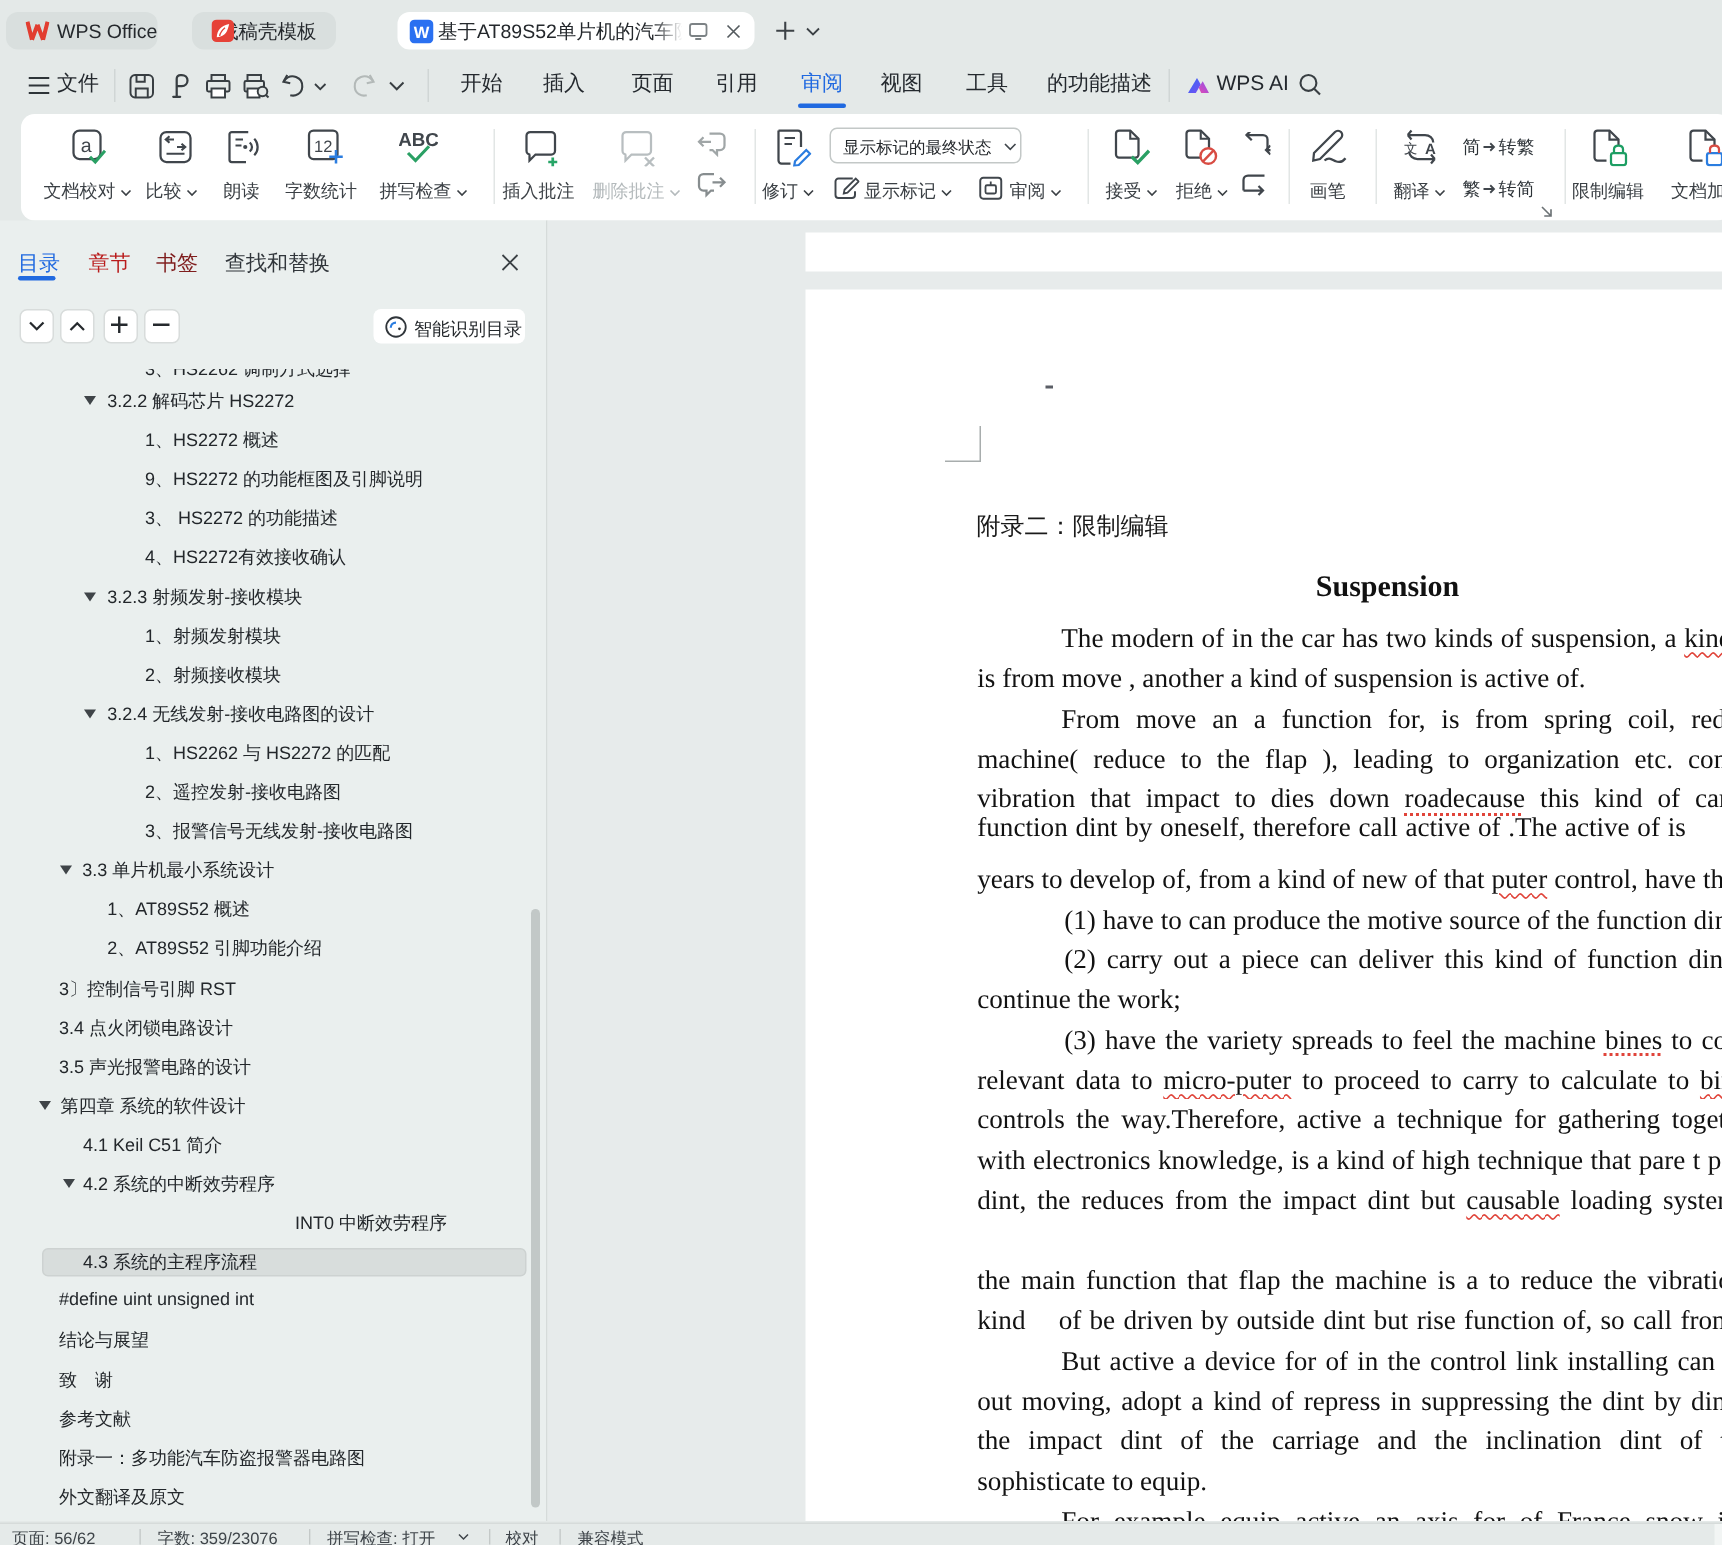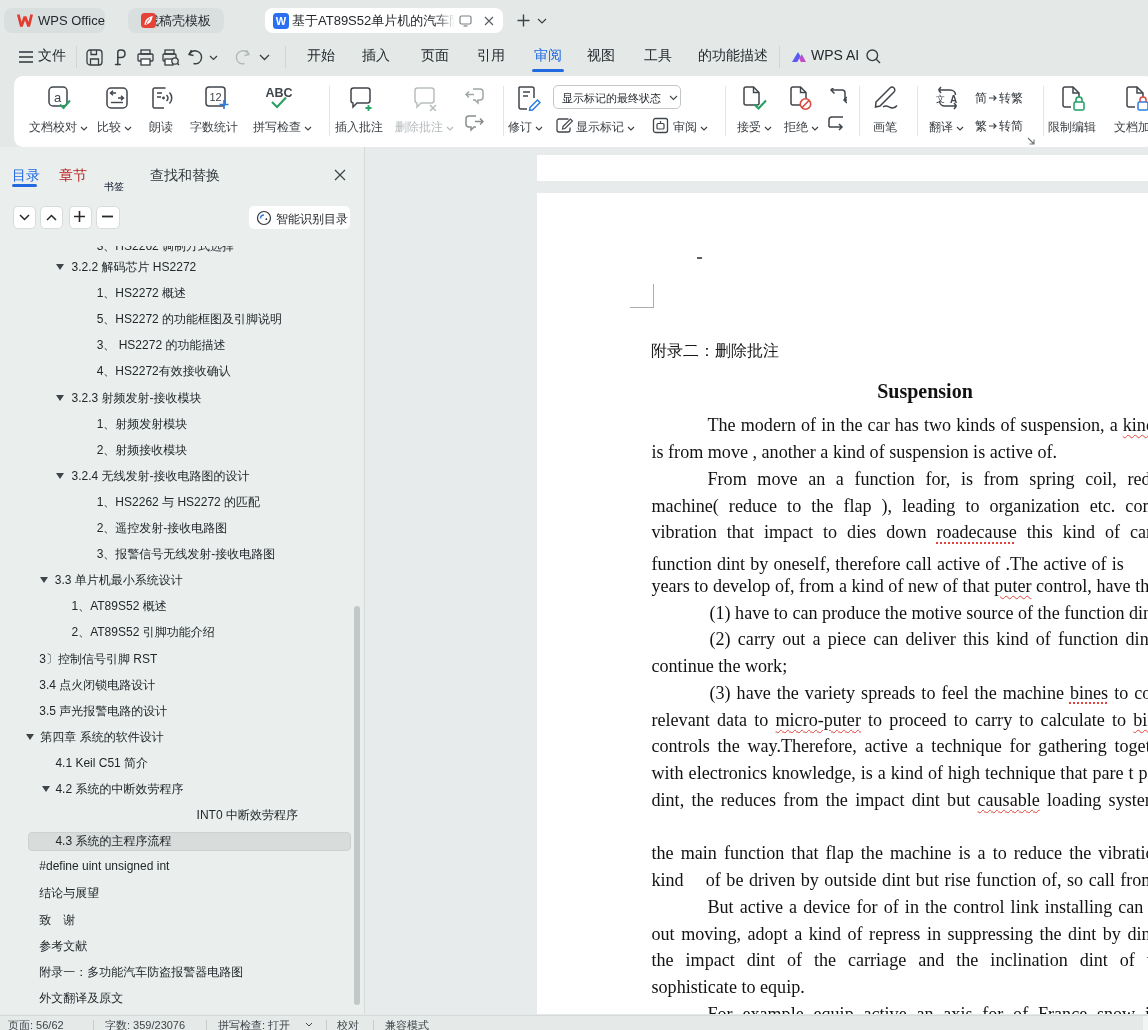--- a/index.html
+++ b/index.html
@@ -295,21 +295,21 @@
         <path d="M16 17 V14.5 C16 13 17.2 12 19 12 C20.8 12 22 13 22 14.5 V17" fill="none" stroke="#d84c43" stroke-width="1.5"></path>
       </svg>
 <div class="rlab" style="left:1114px;">文档加密</div>
 </div>
 
 <div class="abs" style="left:0;top:147px;width:364px;height:867px;background:#eaefee;border-right:1px solid #d6dbda;"></div>
 <div id="sidebar">
 <div class="abs" style="left:12px;top:167px;font-size:14px;color:#2069e0;">目录</div>
 <div class="abs" style="left:12px;top:184px;width:25px;height:3px;background:#2069e0;border-radius:2px;"></div>
 <div class="abs" style="left:59px;top:167px;font-size:14px;color:#b91c1c;">章节</div>
-<div class="abs" style="left:104px;top:167px;font-size:10px;color:#0f172a;margin-top:13px;">书签</div>
+<div class="abs" style="left:104px;top:167px;font-size:14px;color:#7f1d1d;">书签</div>
 <div class="abs" style="left:150px;top:167px;font-size:14px;color:#31363b;">查找和替换</div>
 <svg class="abs" style="left:334px;top:169px;" width="12" height="12" viewBox="0 0 12 12">
         <path d="M1 1 L11 11 M11 1 L1 11" stroke="#3c4246" stroke-width="1.2"></path>
       </svg>
 <div class="abs" style="left:13px;top:206px;width:21px;height:21px;background:#fff;border:1px solid #d8dcdb;border-radius:5px;"></div>
 <svg class="abs" style="left:19px;top:214px;" width="11" height="7" viewBox="0 0 11 7">
         <path d="M1 1 L5.5 5.5 L10 1" fill="none" stroke="#25292d" stroke-width="1.5"></path>
       </svg>
 <div class="abs" style="left:40px;top:206px;width:21px;height:21px;background:#fff;border:1px solid #d8dcdb;border-radius:5px;"></div>
 <svg class="abs" style="left:46px;top:214px;" width="11" height="7" viewBox="0 0 11 7">
@@ -329,21 +329,21 @@
         <path d="M4.5 8.5 C4.5 6.5 6 5 8 5" fill="none" stroke="#2b7de0" stroke-width="1.5"></path>
         <circle cx="10.3" cy="9.2" r="0.9" fill="#30353a"></circle>
       </svg>
 <div class="abs" style="left:276px;top:211px;font-size:12px;color:#24282c;">智能识别目录</div>
 <div class="abs" style="left:0;top:245.5px;width:362px;height:762px;overflow:hidden;" id="tree">
 <div class="abs" style="left:28px;top:586.0px;width:323px;height:19.5px;background:#d8dddc;border:1px solid #cdd2d1;border-radius:4px;box-sizing:border-box;"></div>
 <div class="trow" style="left:96.7px;top:-7.5px;">3、HS2262 调制方式选择</div>
 <div class="tarr" style="left:56px;top:18.5px;"></div>
 <div class="trow" style="left:71.5px;top:13.5px;">3.2.2  解码芯片 HS2272</div>
 <div class="trow" style="left:96.7px;top:39.6px;">1、HS2272 概述</div>
-<div class="trow" style="left:96.7px;top:65.7px;">5、HS2272 的功能框图及引脚说明</div>
+<div class="trow" style="left:96.7px;top:65.7px;">9、HS2272 的功能框图及引脚说明</div>
 <div class="trow" style="left:96.7px;top:91.8px;">3、 HS2272 的功能描述</div>
 <div class="trow" style="left:96.7px;top:117.9px;">4、HS2272有效接收确认</div>
 <div class="tarr" style="left:56px;top:149.0px;"></div>
 <div class="trow" style="left:71.5px;top:144.0px;">3.2.3  射频发射-接收模块</div>
 <div class="trow" style="left:96.7px;top:170.1px;">1、射频发射模块</div>
 <div class="trow" style="left:96.7px;top:196.2px;">2、射频接收模块</div>
 <div class="tarr" style="left:56px;top:227.3px;"></div>
 <div class="trow" style="left:71.5px;top:222.3px;">3.2.4  无线发射-接收电路图的设计</div>
 <div class="trow" style="left:96.7px;top:248.4px;">1、HS2262 与 HS2272 的匹配</div>
 <div class="trow" style="left:96.7px;top:274.5px;">2、遥控发射-接收电路图</div>
@@ -371,28 +371,28 @@
 </div>
 <div class="abs" style="left:354px;top:606px;width:6px;height:399px;background:#c2c8c7;border-radius:3px;"></div>
 </div>
 
 <div class="abs" style="left:365px;top:147px;width:783px;height:867px;background:#e7ebeb;overflow:hidden;" id="docarea">
   <div class="abs" style="left:172px;top:8px;width:611px;height:26px;background:#ffffff;"></div>
   <div class="abs" style="left:172px;top:46px;width:780px;height:830px;background:#ffffff;" id="page">
   <div class="abs" style="left:116px;top:91px;width:1px;height:24px;background:#a8adad;"></div>
   <div class="abs" style="left:93px;top:114px;width:24px;height:1px;background:#a8adad;"></div>
   <div class="abs" style="left:160px;top:64px;width:5px;height:2px;background:#5b5e66;"></div>
-  <div class="abs" style="left:114px;top:148px;font-family:'Liberation Serif',serif;font-size:16px;color:#1a1a1a;">附录二：删除批注</div>
+  <div class="abs" style="left:114px;top:148px;font-family:'Liberation Serif',serif;font-size:16px;color:#1a1a1a;">附录二：限制编辑</div>
   <div class="abs" style="left:114px;top:187px;width:548px;text-align:center;font-family:'Liberation Serif',serif;font-size:20px;font-weight:bold;color:#111;">Suspension</div>
   <div class="dline" style="top:222.3px;padding-left:56px;word-spacing:0.56px;">The modern of in the car has two kinds of suspension, a <span class="sq">kind</span></div>
   <div class="dline" style="top:249.0px;">is from move , another a kind of suspension is active of.</div>
   <div class="dline" style="top:275.8px;padding-left:56px;word-spacing:6.09px;">From move an a function for, is from spring coil, reduce</div>
   <div class="dline" style="top:302.6px;word-spacing:5.52px;">machine( reduce to the flap ), leading to organization etc. come</div>
   <div class="dline" style="top:329.3px;word-spacing:5.44px;">vibration that impact to dies down <span class="dt">roadecause</span> this kind of car</div>
-  <div class="dline" style="top:361px;word-spacing:0.6px;">function dint by oneself, therefore call active of .The active of is</div>
+  <div class="dline" style="top:348px;word-spacing:0.6px;">function dint by oneself, therefore call active of .The active of is</div>
   <div class="dline" style="top:382.8px;word-spacing:0.1px;">years to develop of, from a kind of new of that <span class="sq">puter</span> control, have the</div>
   <div class="dline" style="top:409.6px;padding-left:58px;">(1) have to can produce the motive source of the function dint;</div>
   <div class="dline" style="top:436.3px;padding-left:58px;word-spacing:2.7px;">(2) carry out a piece can deliver this kind of function dint</div>
   <div class="dline" style="top:463.0px;">continue the work;</div>
   <div class="dline" style="top:489.8px;padding-left:58px;word-spacing:1.48px;">(3) have the variety spreads to feel the machine <span class="dt">bines</span> to come</div>
   <div class="dline" style="top:516.6px;word-spacing:2.65px;">relevant data to <span class="sq">micro-puter</span> to proceed to carry to calculate to <span class="sq">bines</span></div>
   <div class="dline" style="top:543.3px;word-spacing:3.26px;">controls the way.Therefore, active a technique for gathering together</div>
   <div class="dline" style="top:570.0px;word-spacing:0.43px;">with electronics knowledge, is a kind of high technique that pare t pares</div>
   <div class="dline" style="top:596.8px;word-spacing:2.75px;">dint, the reduces from the impact dint but <span class="sq">causable</span> loading system</div>
   <div class="dline" style="top:650.3px;word-spacing:2.57px;">the main function that flap the machine is a to reduce the vibration</div>

